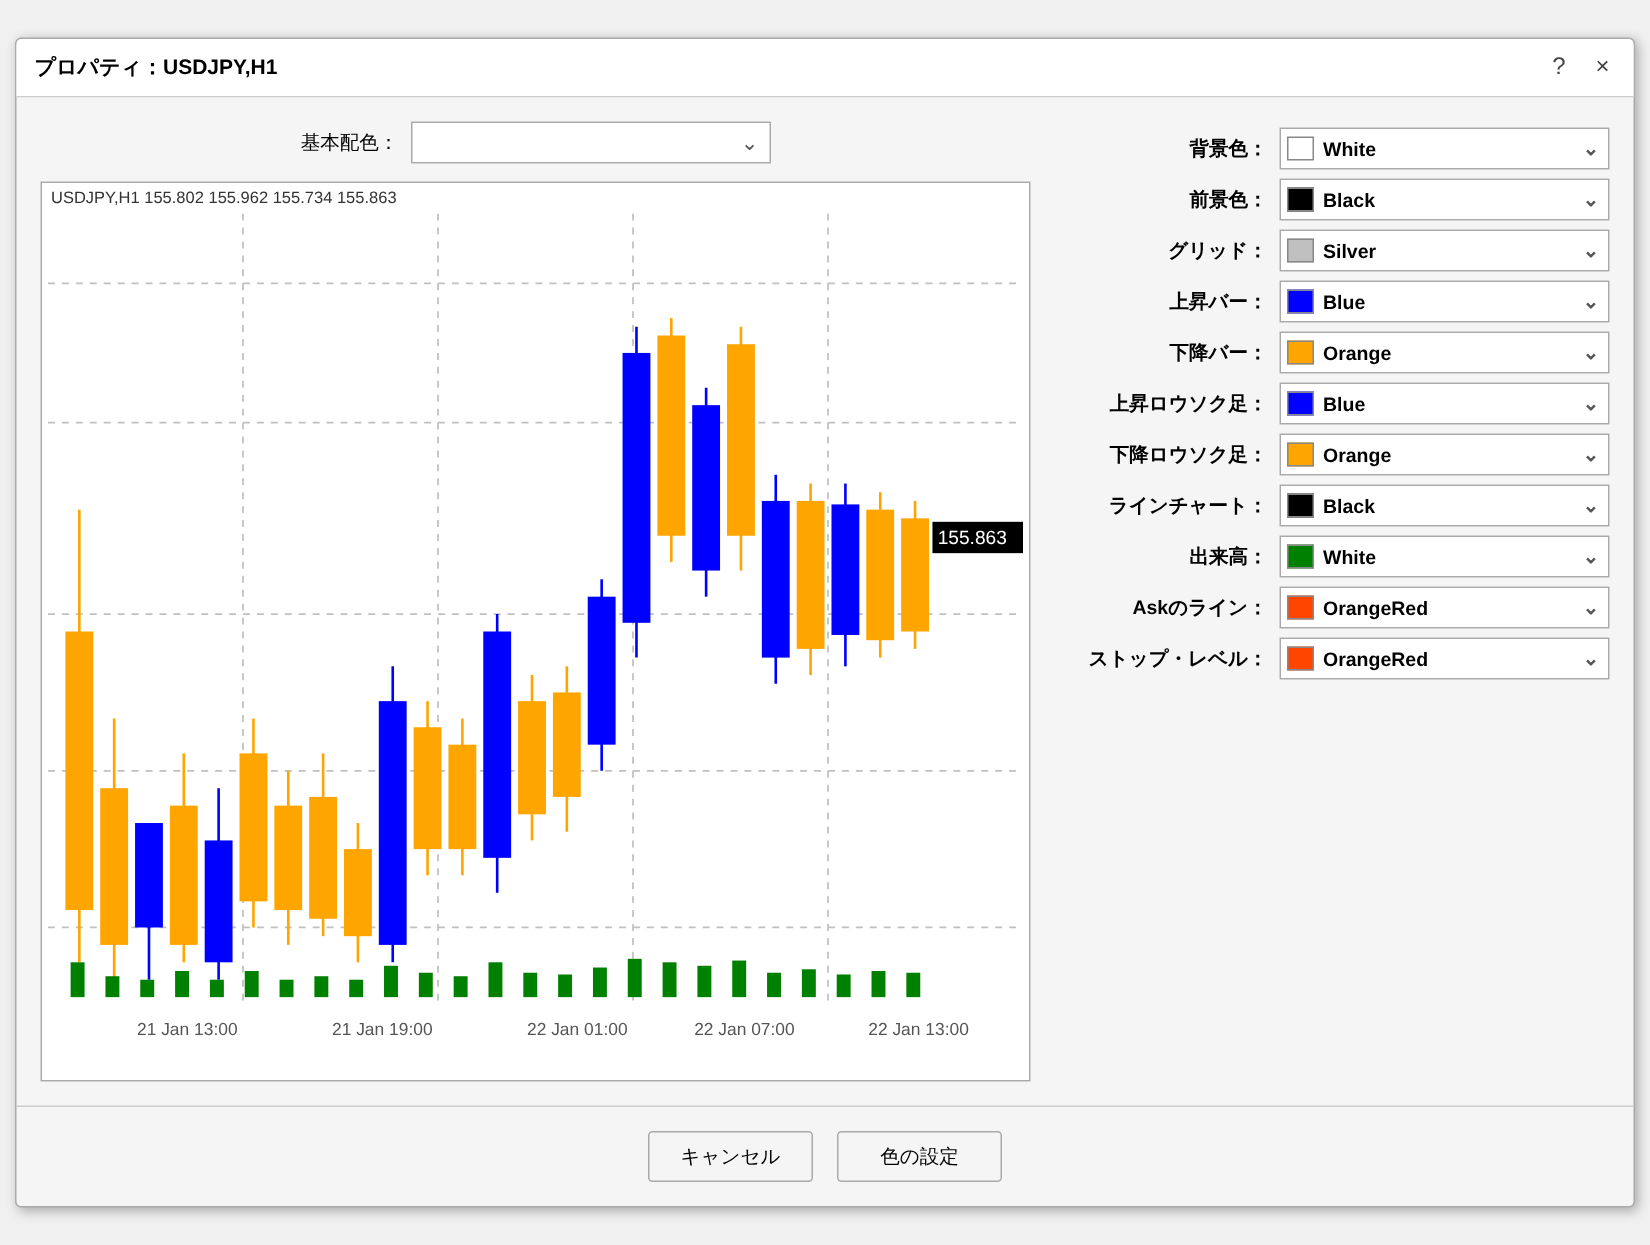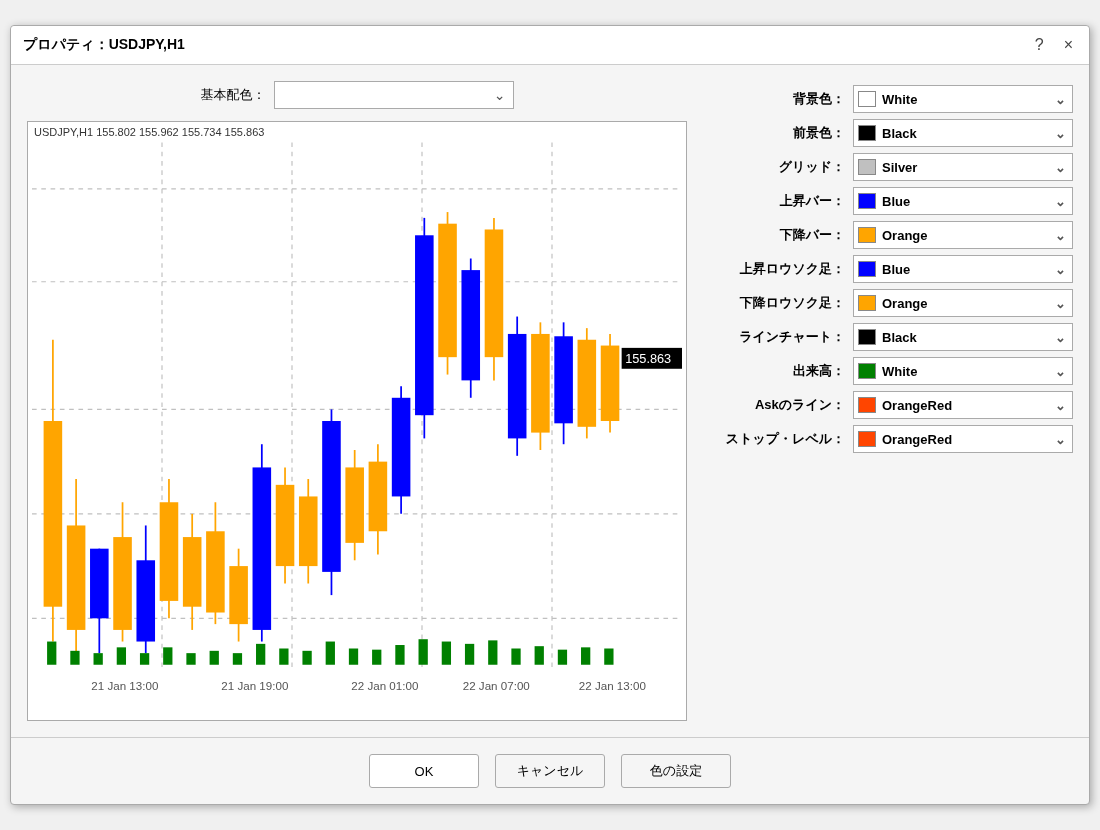--- a/index.html
+++ b/index.html
@@ -471,17 +471,16 @@
           <div class="color-swatch" style="background:#ff4500;"></div>
           <span class="color-name">OrangeRed</span>
           <span class="color-dropdown-arrow">⌄</span>
         </div>
       </div>
 
     </div>
   </div>
 
   <div class="footer">
-    <button class="footer-btn primary">OK</button>
     <button class="footer-btn">キャンセル</button>
     <button class="footer-btn">色の設定</button>
   </div>
 </div>
 
 </body></html>

